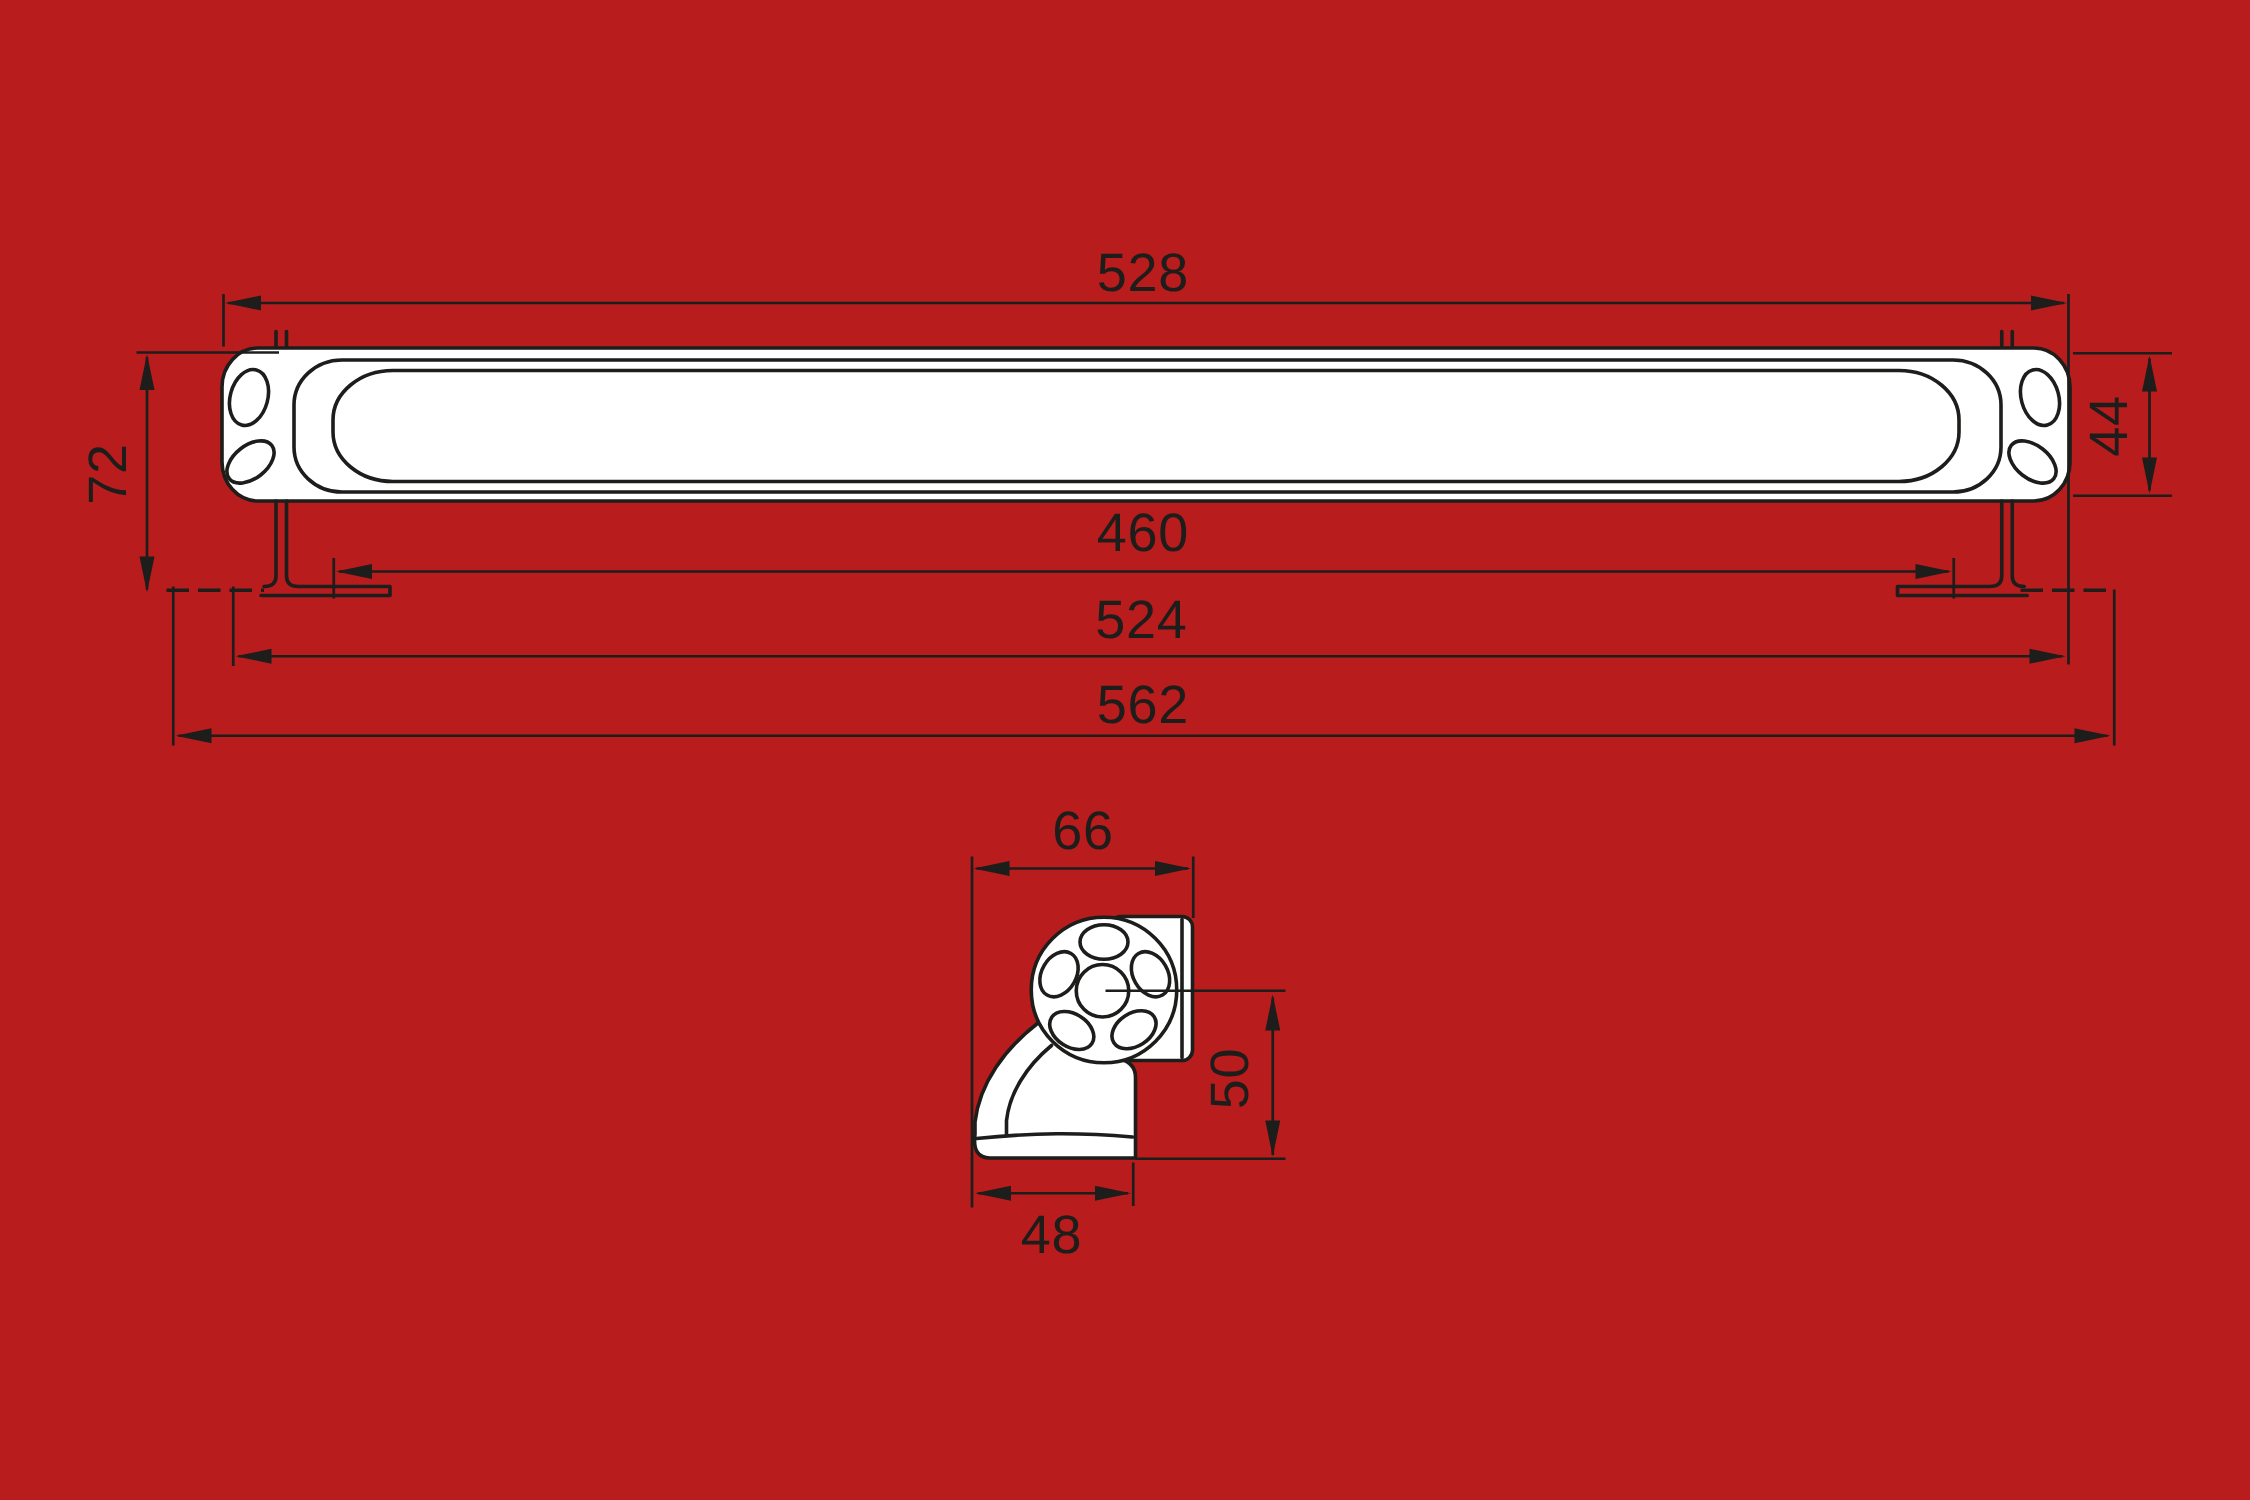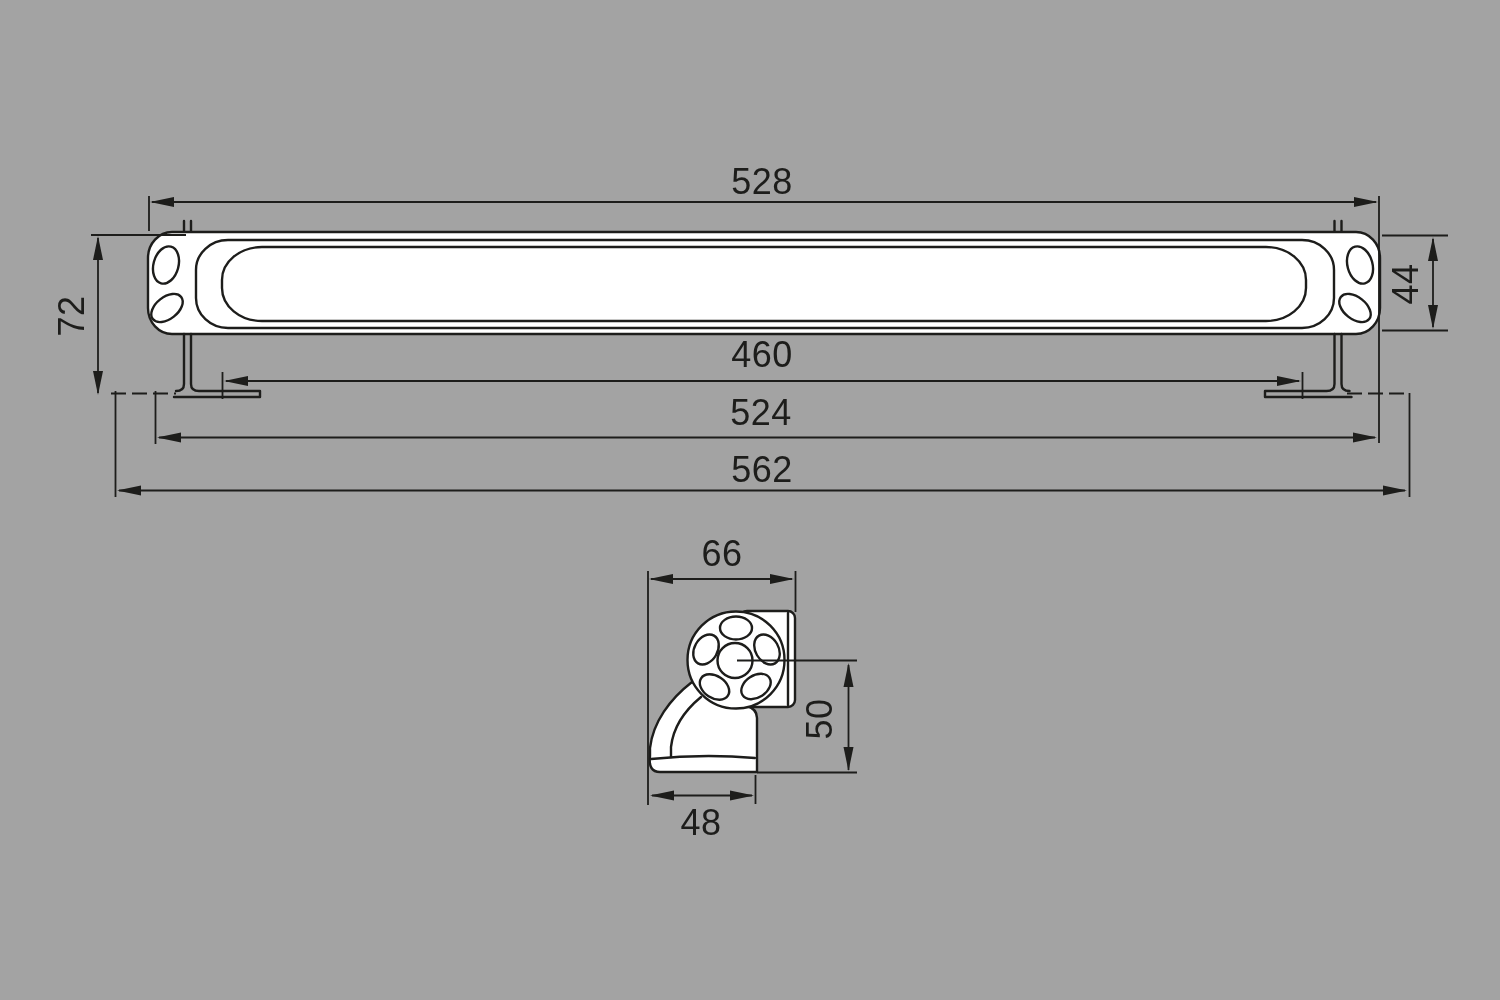--- a/index.html
+++ b/index.html
@@ -6,21 +6,21 @@
     margin: 0;
     padding: 0;
     background: #ffffff;
     width: 1500px;
     height: 1000px;
     overflow: hidden;
   }
   .canvas-wrap {
     width: 1500px;
     height: 1000px;
-    background: #a3a3a3;
+    background: #b91c1c;
   }
   svg { display: block; }
   .obj  { fill: none; stroke: #1d1d1b; stroke-width: 2.4; stroke-linecap: round; stroke-linejoin: round; }
   .objf { fill: #ffffff; stroke: #1d1d1b; stroke-width: 2.4; stroke-linejoin: round; }
   .dim  { fill: none; stroke: #1d1d1b; stroke-width: 1.8; stroke-linecap: butt; }
   .dash { fill: none; stroke: #1d1d1b; stroke-width: 2.2; stroke-dasharray: 15 6; }
   .ah   { fill: #1d1d1b; stroke: none; }
   .lbl  {
     font-family: "Liberation Sans", "DejaVu Sans", sans-serif;
     font-size: 36px;

